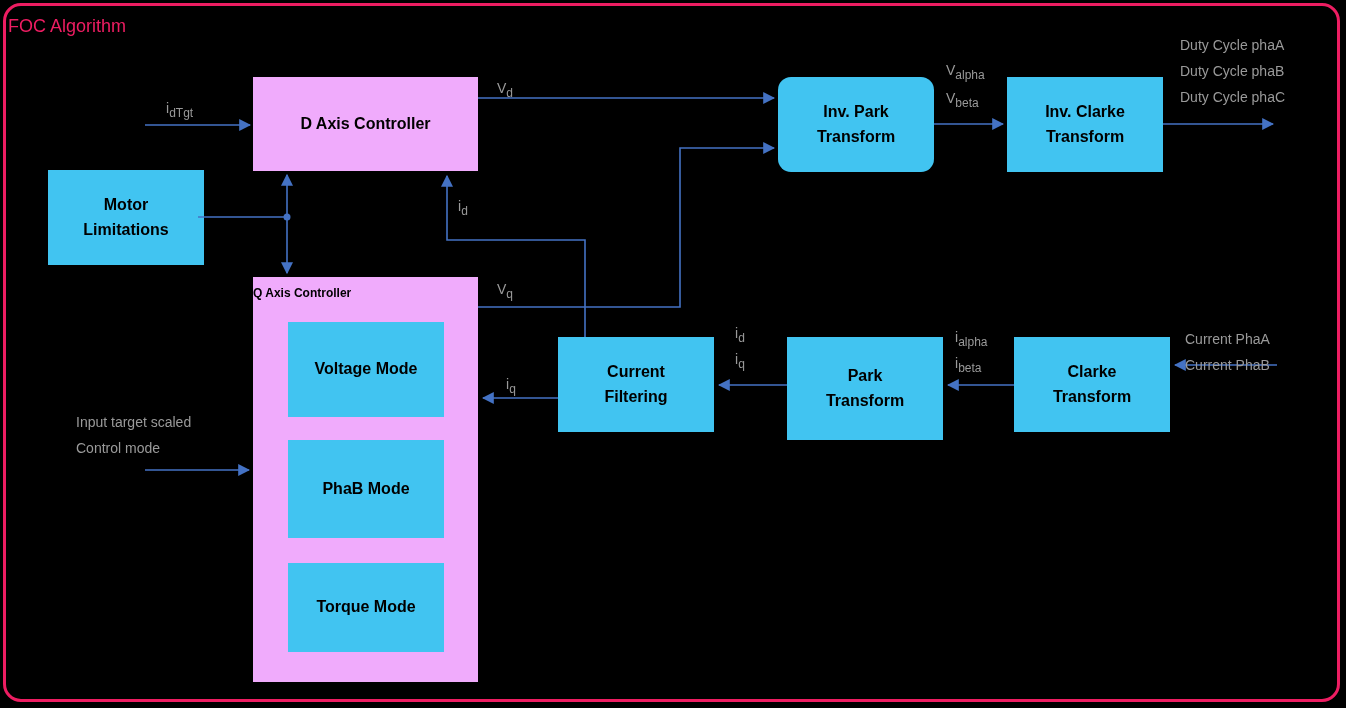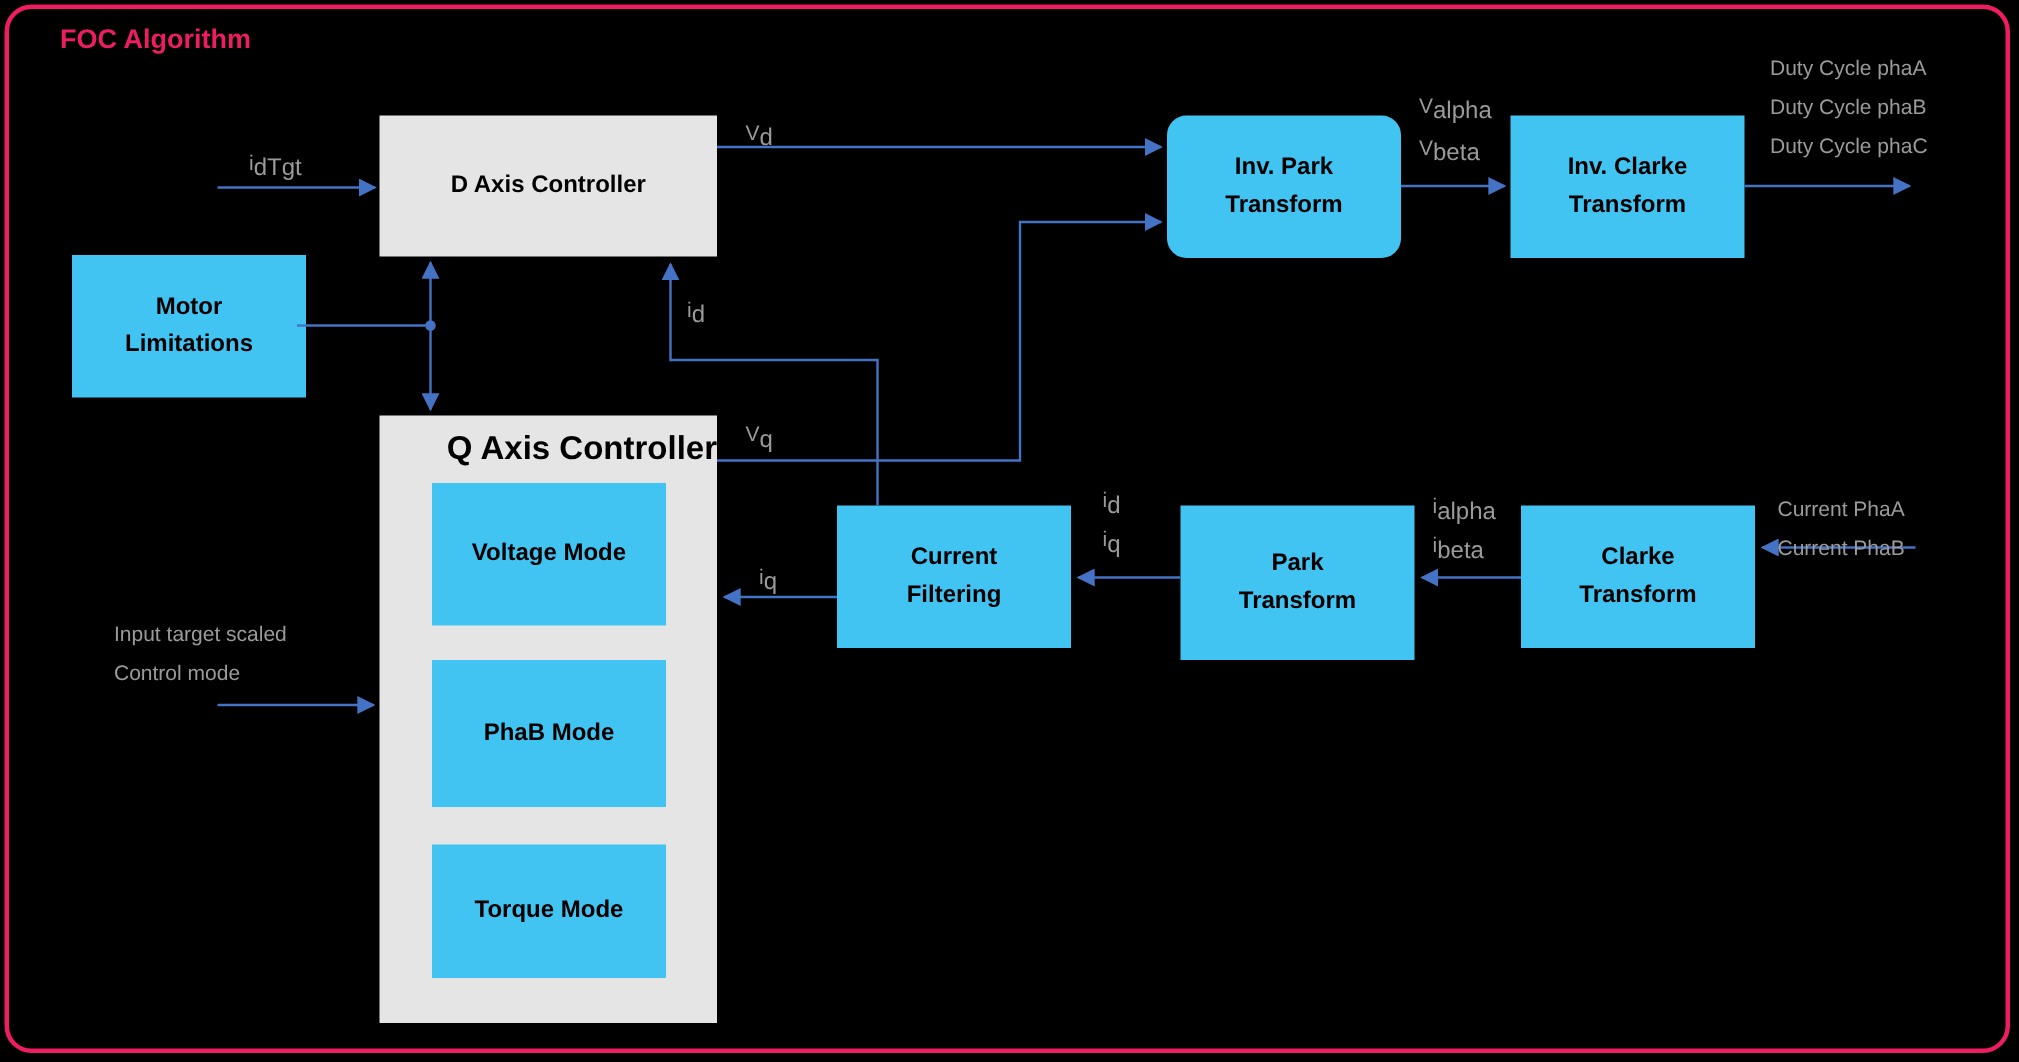--- a/index.html
+++ b/index.html
@@ -9,40 +9,40 @@
     background:#000;
     font-family:"Liberation Sans", sans-serif;
     overflow:hidden;
   }
   .frame{
     position:absolute;left:3px;top:3px;width:1337px;height:699px;
     border:3px solid #ee1d62;border-radius:18px;
     box-sizing:border-box;pointer-events:none;
   }
   .title{
-    position:absolute;left:40px;top:16px;
-    color:#ee1d62;font-weight:bold;font-size:18px;
+    position:absolute;left:8px;top:16px;
+    color:#ee1d62;font-weight:normal;font-size:18px;
   }
   .block{
     position:absolute;display:flex;align-items:center;justify-content:center;
     text-align:center;font-weight:bold;color:#000;
     font-size:16px;line-height:1.55;box-sizing:border-box;
   }
-  .pale{background:#e5e5e5;}
+  .pale{background:#f0abfc;}
   .blue{background:#41c4f1;}
   .block .inner{padding:0 22px;}
   .qlabel{
     position:absolute;left:253px;top:286px;width:225px;
-    text-align:right;font-weight:bold;color:#000;font-size:22px;
+    text-align:left;font-weight:bold;color:#000;font-size:12px;
   }
   .lbl{
     position:absolute;color:#9a9a9a;font-size:14px;white-space:nowrap;
   }
   .sym{font-size:14px;}
-  .lbl sub{font-size:16px;}
+  .lbl sub{font-size:12px;}
   svg.wires{position:absolute;left:0;top:0;pointer-events:none;}
 </style>
 </head>
 <body>
 
 <div id="stage">
 
   <div class="frame"></div>
   <div class="title">FOC Algorithm</div>
 

